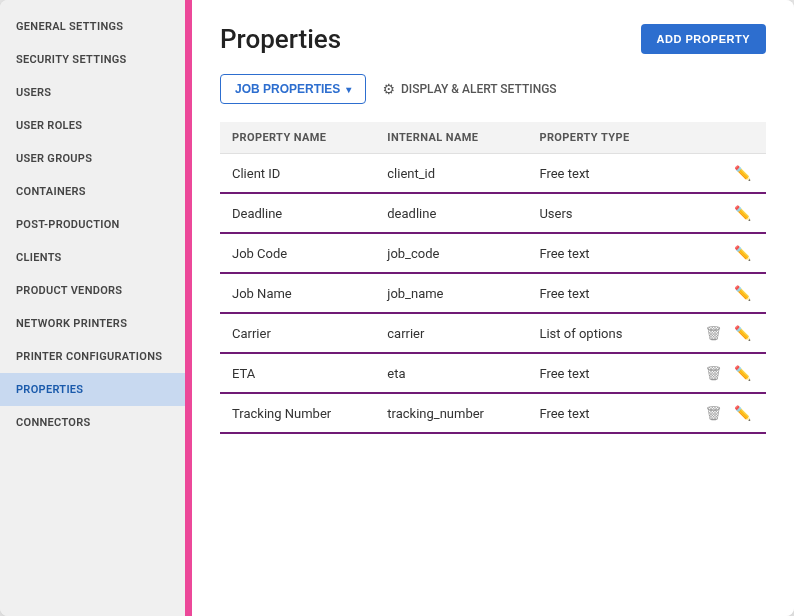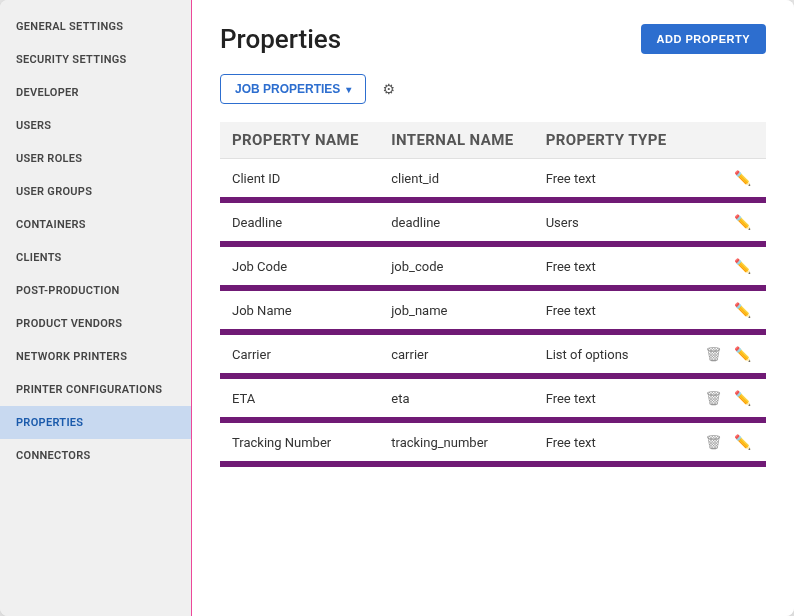--- a/index.html
+++ b/index.html
@@ -17,21 +17,21 @@
       background: #f5f5f5;
       border-radius: 8px;
       display: flex;
       overflow: hidden;
       box-shadow: 0 2px 12px rgba(0,0,0,0.15);
     }
     
     .sidebar {
       width: 192px;
       background: #f0f0f0;
-      border-right: 1px solid #ec4899;
+      border-right: 7px solid #ec4899;
       flex-shrink: 0;
       overflow-y: auto;
       padding-top: 10px;
     }
     .sidebar-item {
       padding: 10px 16px;
       font-size: 11px;
       font-weight: 600;
       color: #444;
       letter-spacing: 0.3px;
@@ -115,31 +115,31 @@
       width: 100%;
       border-collapse: collapse;
       font-size: 13px;
     }
     .props-table thead tr {
       background: #f3f3f3;
     }
     .props-table th {
       text-align: left;
       padding: 9px 12px;
-      font-size: 15px;
+      font-size: 11px;
       font-weight: 700;
       color: #555;
       letter-spacing: 0.4px;
       text-transform: uppercase;
       border-bottom: 1px solid #e0e0e0;
     }
     .props-table td {
       padding: 9px 12px;
       color: #333;
-      border-bottom: 6px solid #701a75;
+      border-bottom: 2px solid #701a75;
       vertical-align: middle;
     }
     .action-icons {
       display: flex;
       gap: 8px;
       justify-content: flex-end;
       align-items: center;
     }
     .icon-btn {
       background: none;
@@ -152,47 +152,47 @@
   </style>
 </head>
 <body>
 
 <div class="window">
 
   <nav class="sidebar">
 
   <div class="sidebar-item">General Settings</div>
       <div class="sidebar-item">Security Settings</div>
-      <div class="sidebar-item">Developer</div>
       <div class="sidebar-item">Users</div>
       <div class="sidebar-item">User Roles</div>
       <div class="sidebar-item">User Groups</div>
       <div class="sidebar-item">Containers</div>
+      <div class="sidebar-item">Post-Production</div>
       <div class="sidebar-item">Clients</div>
-      <div class="sidebar-item">Post-Production</div>
       <div class="sidebar-item">Product Vendors</div>
       <div class="sidebar-item">Network Printers</div>
       <div class="sidebar-item">Printer Configurations</div>
       <div class="sidebar-item active">Properties</div>
       <div class="sidebar-item">Connectors</div>
     </nav>
 
   <main class="main">
     <div class="main-header">
       <h1 class="page-title">Properties</h1>
       <button class="add-btn">ADD PROPERTY</button>
     </div>
 
     <div class="tab-bar">
       <button class="tab-btn">
         <span>JOB PROPERTIES</span>
         <span class="chevron">▾</span>
       </button>
       <a class="tab-link">
         <span class="tab-link-icon">⚙</span>
+        <span>DISPLAY &amp; ALERT SETTINGS</span>
       </a>
     </div>
 
     <table class="props-table">
       <thead>
         <tr>
           <th>PROPERTY NAME</th>
           <th>INTERNAL NAME</th>
           <th>PROPERTY TYPE</th>
           <th></th>

